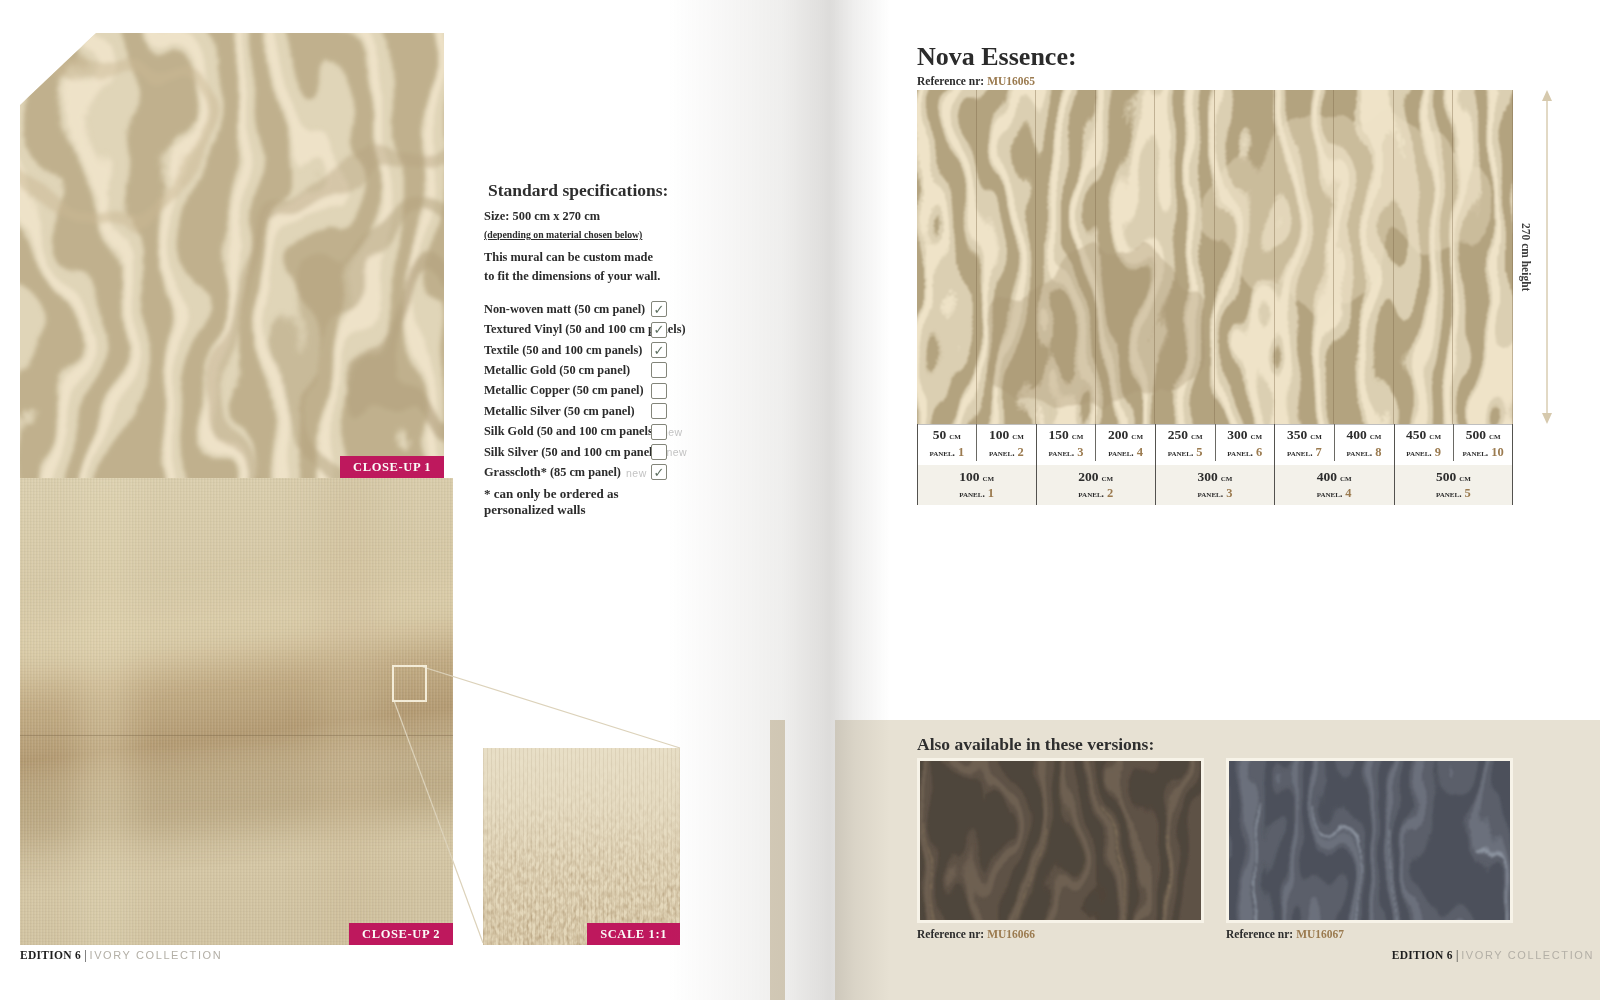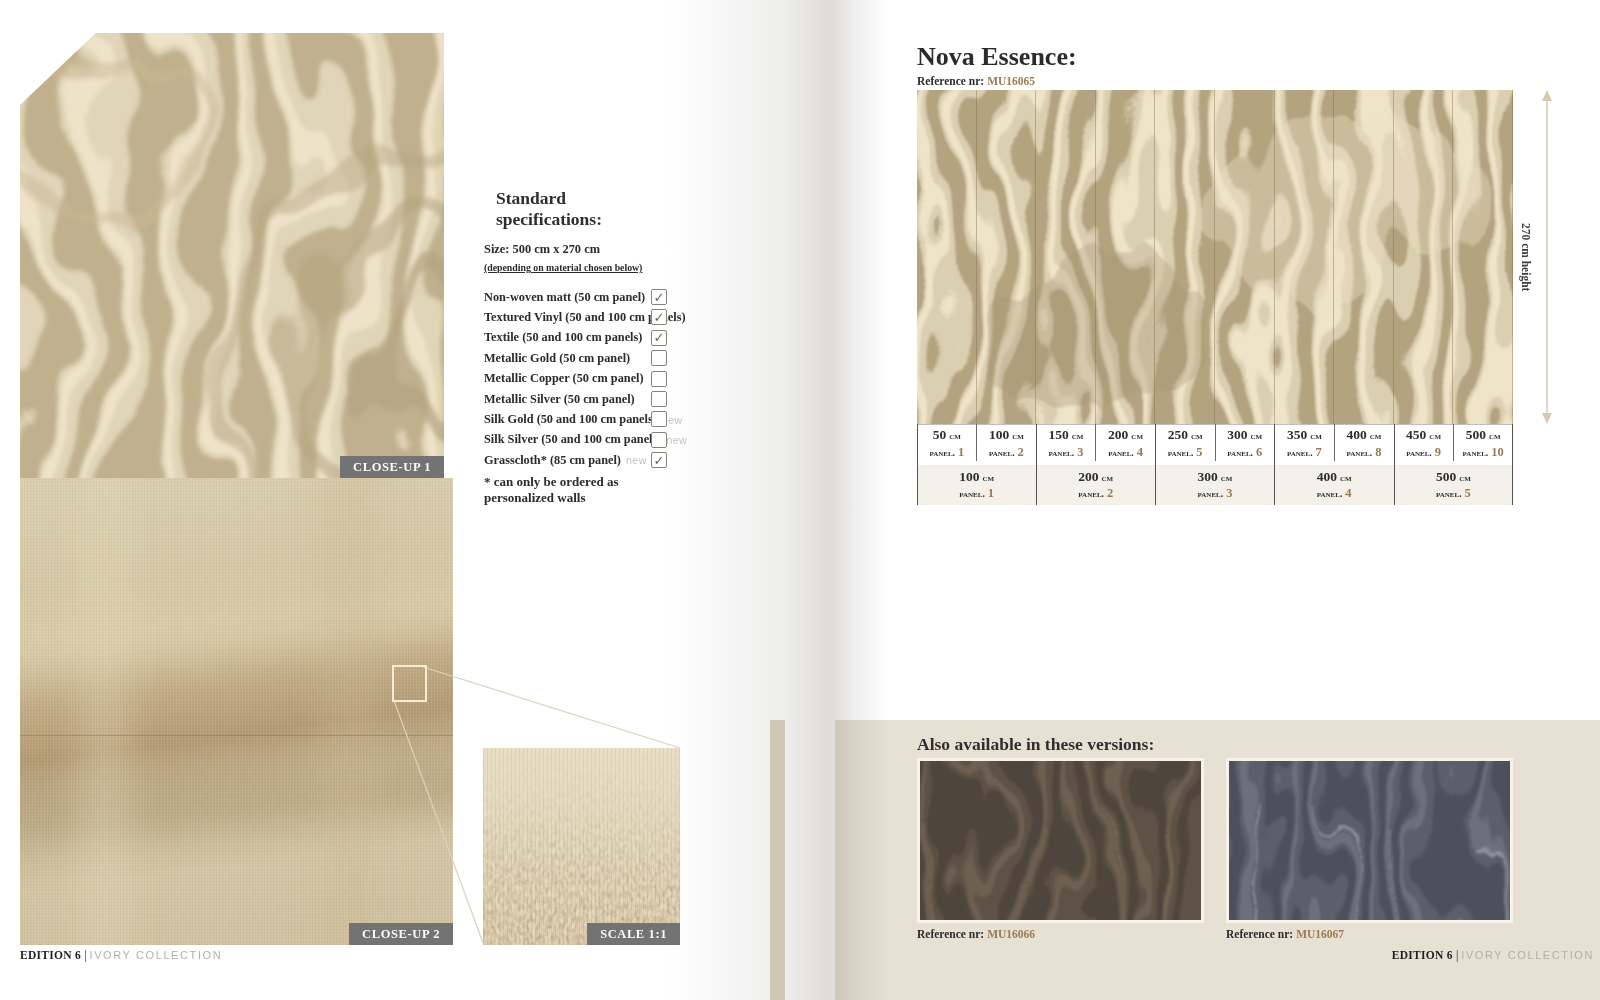--- a/index.html
+++ b/index.html
@@ -14,29 +14,29 @@
   .closeup2{left:20px;top:478px;width:433px;height:467px;overflow:hidden;}
   .scaleimg{left:483px;top:748px;width:197px;height:197px;overflow:hidden;}
   .weave{position:absolute;inset:0;
      background:
        repeating-linear-gradient(90deg, rgba(255,255,255,0.07) 0 1px, rgba(0,0,0,0.025) 1px 2px, transparent 2px 3px),
        repeating-linear-gradient(0deg, rgba(0,0,0,0.022) 0 1px, transparent 1px 3px);}
   .grass-threads{position:absolute;inset:0;
      background:repeating-linear-gradient(90deg, rgba(120,95,60,0.10) 0 1px, transparent 1px 4px);}
   .seam-h{position:absolute;left:0;right:0;top:257px;height:1px;background:rgba(110,90,60,0.35);}
 
-  .black-label{position:absolute;right:0;bottom:0;background:#737373;color:#fbfbf8;
+  .black-label{position:absolute;right:0;bottom:0;background:#be185d;color:#fbfbf8;
      font-size:12.5px;font-weight:700;letter-spacing:.6px;padding:5px 13px;line-height:1;}
 
   .callout-box{left:392px;top:665px;width:31px;height:33px;border:2px solid #f3ecd8;background:transparent;}
   #callout-lines{left:0;top:0;width:1600px;height:1000px;pointer-events:none;}
 
   
   .spec-col{left:484px;top:176px;width:200px;}
-  .h-spec{font-size:17.5px;font-weight:700;color:#2e2e2e;margin:12px;}
+  .h-spec{font-size:17.5px;font-weight:700;color:#2e2e2e;margin:4px;}
   .h-spec2{font-size:19px;font-weight:700;color:#2e2e2e;margin:0;line-height:1.32;}
   .spec-size{font-size:12.4px;font-weight:700;margin-top:8px;}
   .spec-body{font-size:12.4px;font-weight:700;line-height:1.5;width:182px;margin-top:6px;}
   .spec-note{font-size:9.8px;font-weight:700;margin-top:5px;text-decoration:underline;}
   .mt22{margin-top:22px;} .mt24{margin-top:24px;} .mt8{margin-top:8px;} .mt14{margin-top:14px;}
   .materials-list{width:183px;}
   .mat-row{position:relative;height:20.4px;display:flex;align-items:center;}
   .mat-label{font-size:12.3px;font-weight:700;white-space:nowrap;}
   .mat-new{font-family:"Liberation Sans", sans-serif;font-size:10.5px;color:#c3c3c3;
            margin-left:5px;letter-spacing:.5px;}
@@ -191,20 +191,21 @@
     </svg>
     <div class="grass-threads"></div>
     <div class="black-label">SCALE 1:1</div>
   </div>
 
   <div class="abs spec-col">
     <h2 class="h-spec">Standard specifications:</h2>
     <div class="spec-size">Size: 500 cm x 270 cm</div>
     <div class="spec-note">(depending on material chosen below)</div>
 
+    <div class="spec-body mt8">This mural can be custom made to fit the dimensions of your wall.</div>
 
 
     <div class="materials-list mt14">
         <div class="mat-row">
           <span class="mat-label">Non-woven matt  (50 cm panel)</span>
           <span class="checkbox">
             <span class="check">✓</span>
           </span>
         </div>
         <div class="mat-row">

